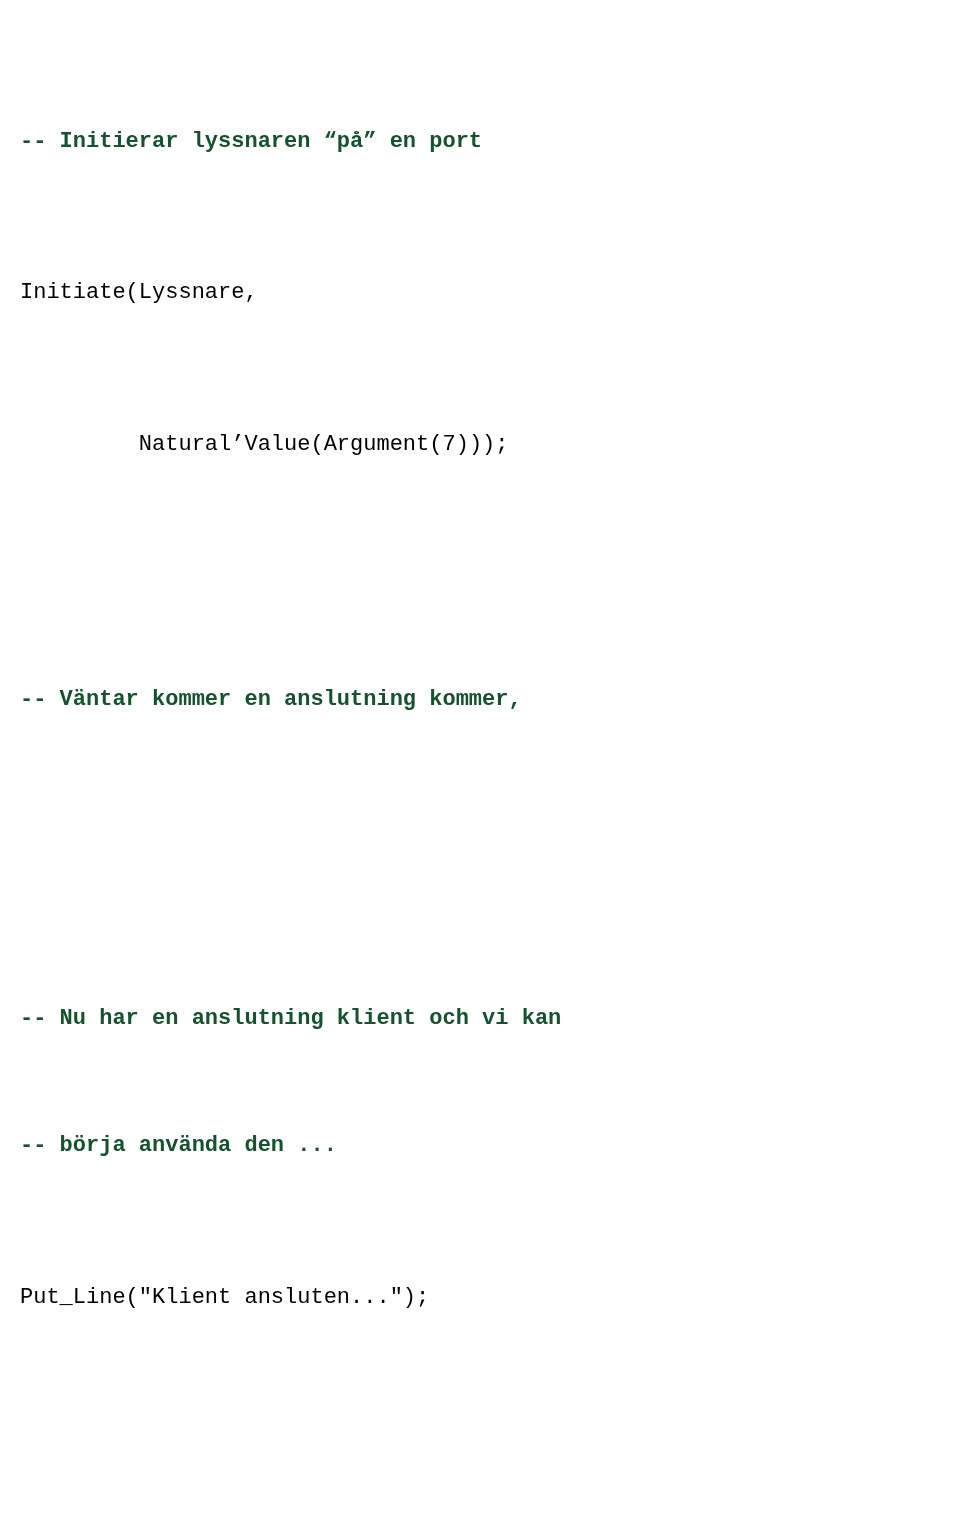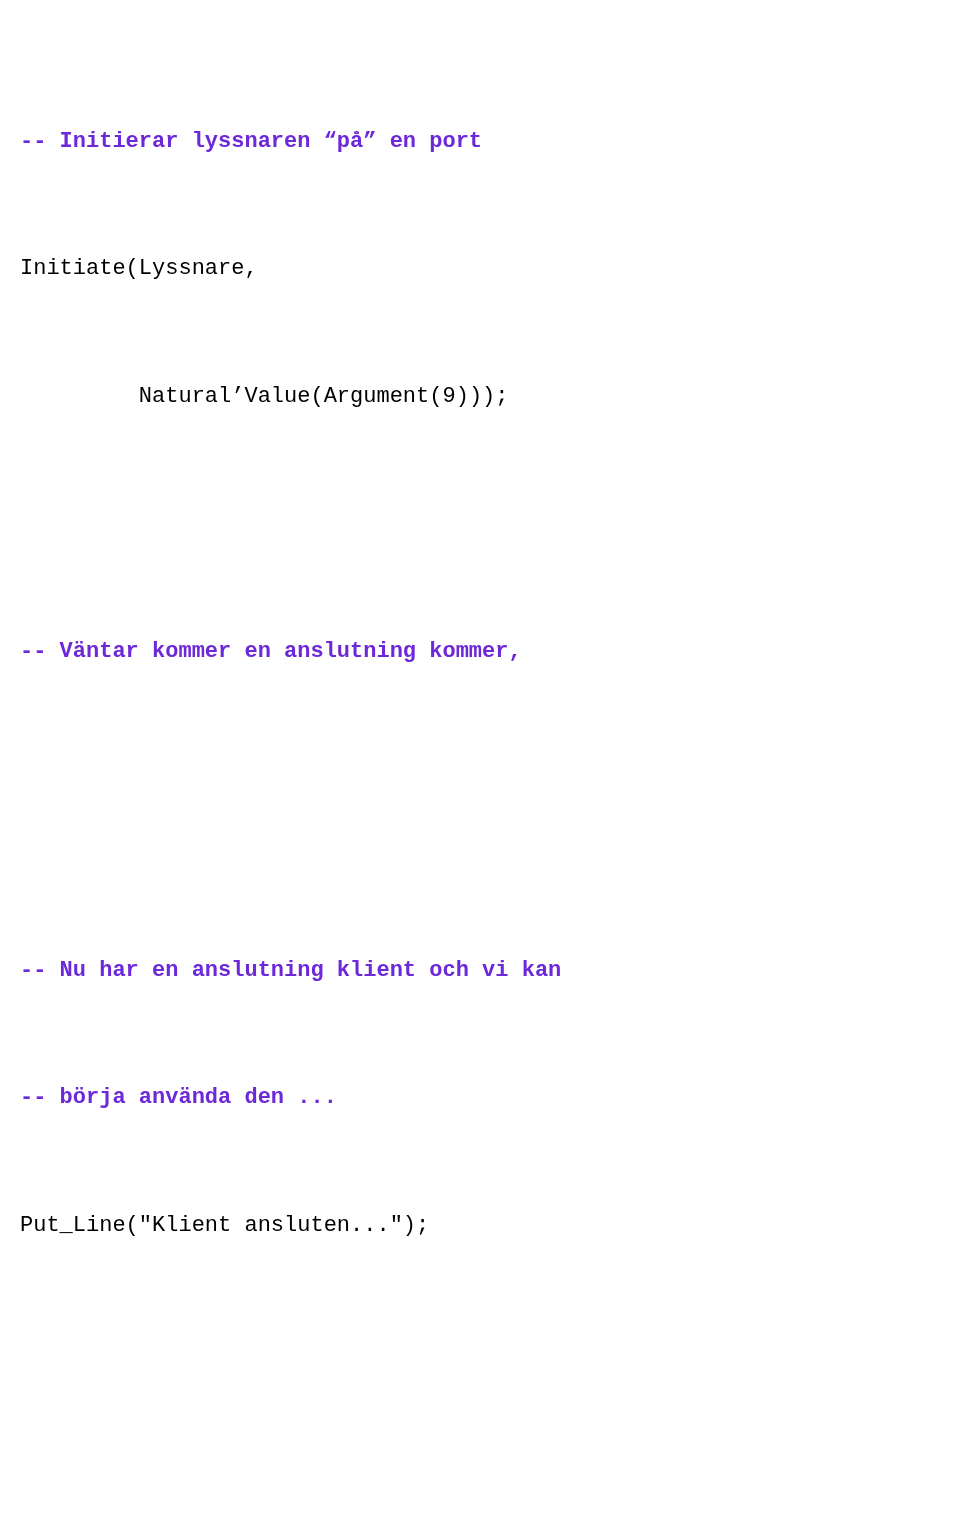--- a/index.html
+++ b/index.html
@@ -17,43 +17,44 @@
       width: 960px;
       min-height: 1527px;
     }
 
     .code-block {
       white-space: pre-wrap;
       word-break: break-word;
     }
 
     .comment {
-      color: #6d28d9;
+      color: #14532d;
       font-weight: bold;
     }
 
     .normal {
       color: #000000;
+      margin-top: 24px;
     }
 
     .line {
       display: block;
       min-height: 1.45em;
     }
   </style>
 </head>
 <body>
 
 <div class="code-block">
   
   <span class="line comment">-- Initierar lyssnaren “på” en port</span>
   
   <span class="line normal">Initiate(Lyssnare,</span>
   
-  <span class="line normal">         Natural’Value(Argument(9)));</span>
+  <span class="line normal">         Natural’Value(Argument(7)));</span>
   
   <span class="line">&nbsp;</span>
   
   <span class="line comment">-- Väntar kommer en anslutning kommer,</span>
   
   
   
   <span class="line">&nbsp;</span>
   
   <span class="line comment">-- Nu har en anslutning klient och vi kan</span>

